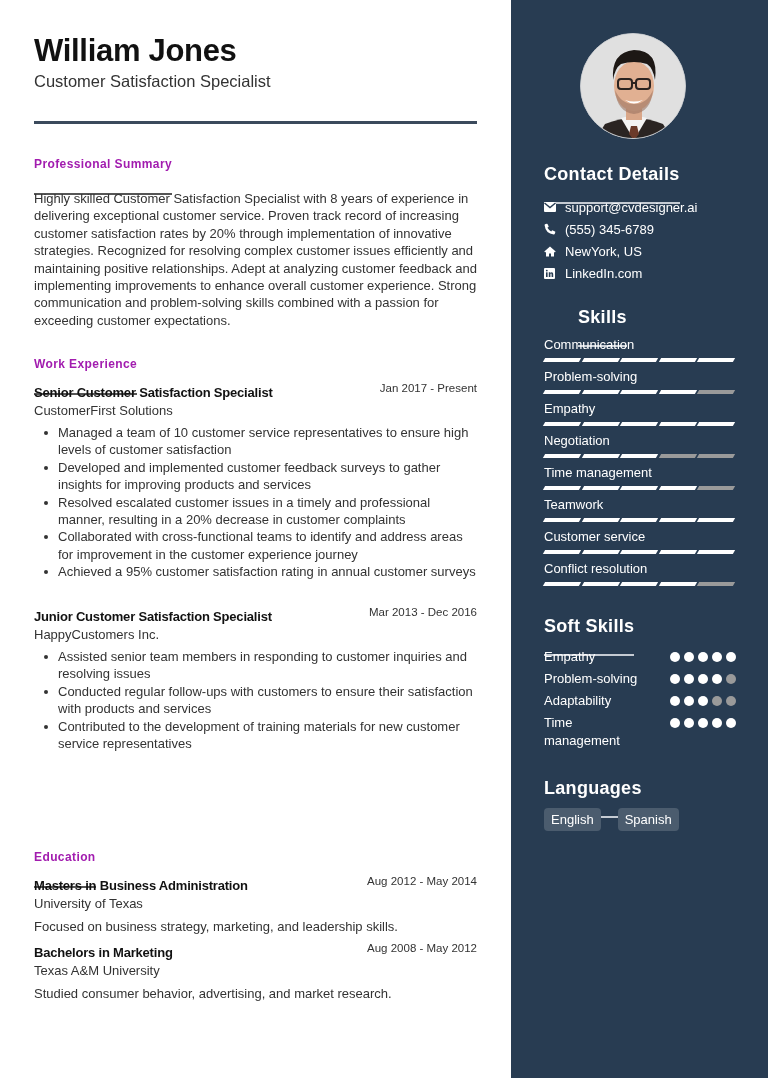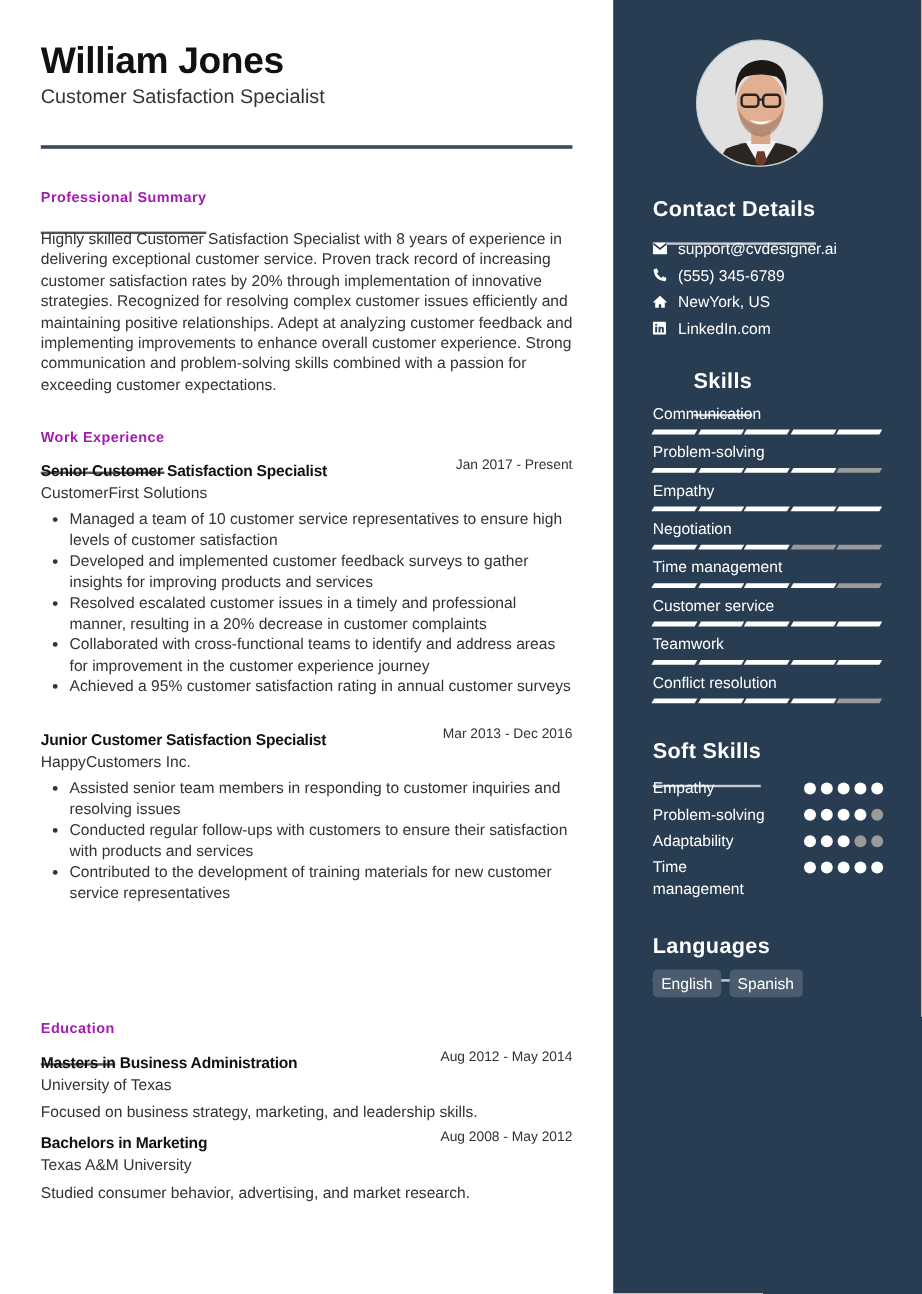--- a/index.html
+++ b/index.html
@@ -46,21 +46,21 @@
   .seg.off { background: #9a9a9a; }
 
   .soft { position: absolute; left: 33px; top: 646px; width: 192px; }
   .soft-row { display: flex; justify-content: space-between; align-items: flex-start; min-height: 22px; }
   .soft-name { font-size: 13px; color: #fff; line-height: 22px; width: 100px; }
   .soft-name.wrap { line-height: 18px; padding-top: 2px; }
   .dots { display: flex; gap: 4px; padding-top: 6px; }
   .dot { width: 10px; height: 10px; border-radius: 50%; background: #fff; }
   .dot.off { background: #9a9a9a; }
 
-  .langs { position: absolute; left: 33px; top: 808px; display: flex; gap: 7px; }
+  .langs { position: absolute; left: 33px; top: 808px; display: flex; gap: 17px; }
   .lang { background: #4b5c6e; color: #fff; font-size: 13px; padding: 0 7px; height: 23px; line-height: 23px; border-radius: 4px; }
 </style>
 </head>
 <body>
 
 <div class="page">
 
   <div class="main">
     <div class="name">William Jones</div>
     <div class="title">Customer Satisfaction Specialist</div>
@@ -233,31 +233,31 @@
         <div class="skill-name">Time management</div>
         <div class="skill-bar">
             <span class="seg"></span>
             <span class="seg"></span>
             <span class="seg"></span>
             <span class="seg"></span>
             <span class="seg off"></span>
           </div>
       </div>
       <div class="skill">
+        <div class="skill-name">Teamwork</div>
+        <div class="skill-bar">
+            <span class="seg"></span>
+            <span class="seg"></span>
+            <span class="seg"></span>
+            <span class="seg"></span>
+            <span class="seg"></span>
+          </div>
+      </div>
+      <div class="skill">
         <div class="skill-name">Customer service</div>
-        <div class="skill-bar">
-            <span class="seg"></span>
-            <span class="seg"></span>
-            <span class="seg"></span>
-            <span class="seg"></span>
-            <span class="seg"></span>
-          </div>
-      </div>
-      <div class="skill">
-        <div class="skill-name">Teamwork</div>
         <div class="skill-bar">
             <span class="seg"></span>
             <span class="seg"></span>
             <span class="seg"></span>
             <span class="seg"></span>
             <span class="seg"></span>
           </div>
       </div>
       <div class="skill">
         <div class="skill-name">Conflict resolution</div>

